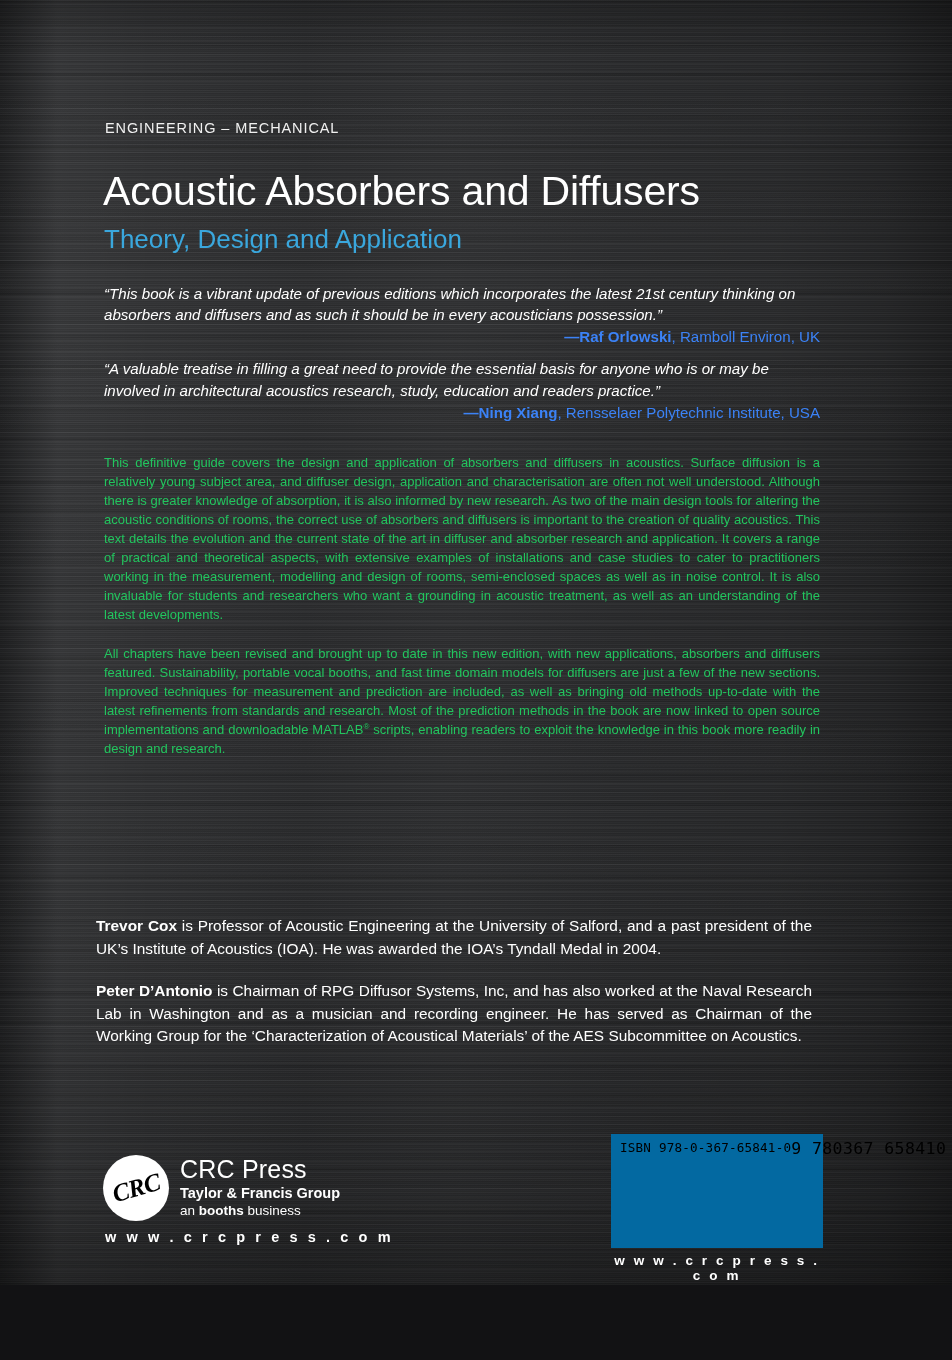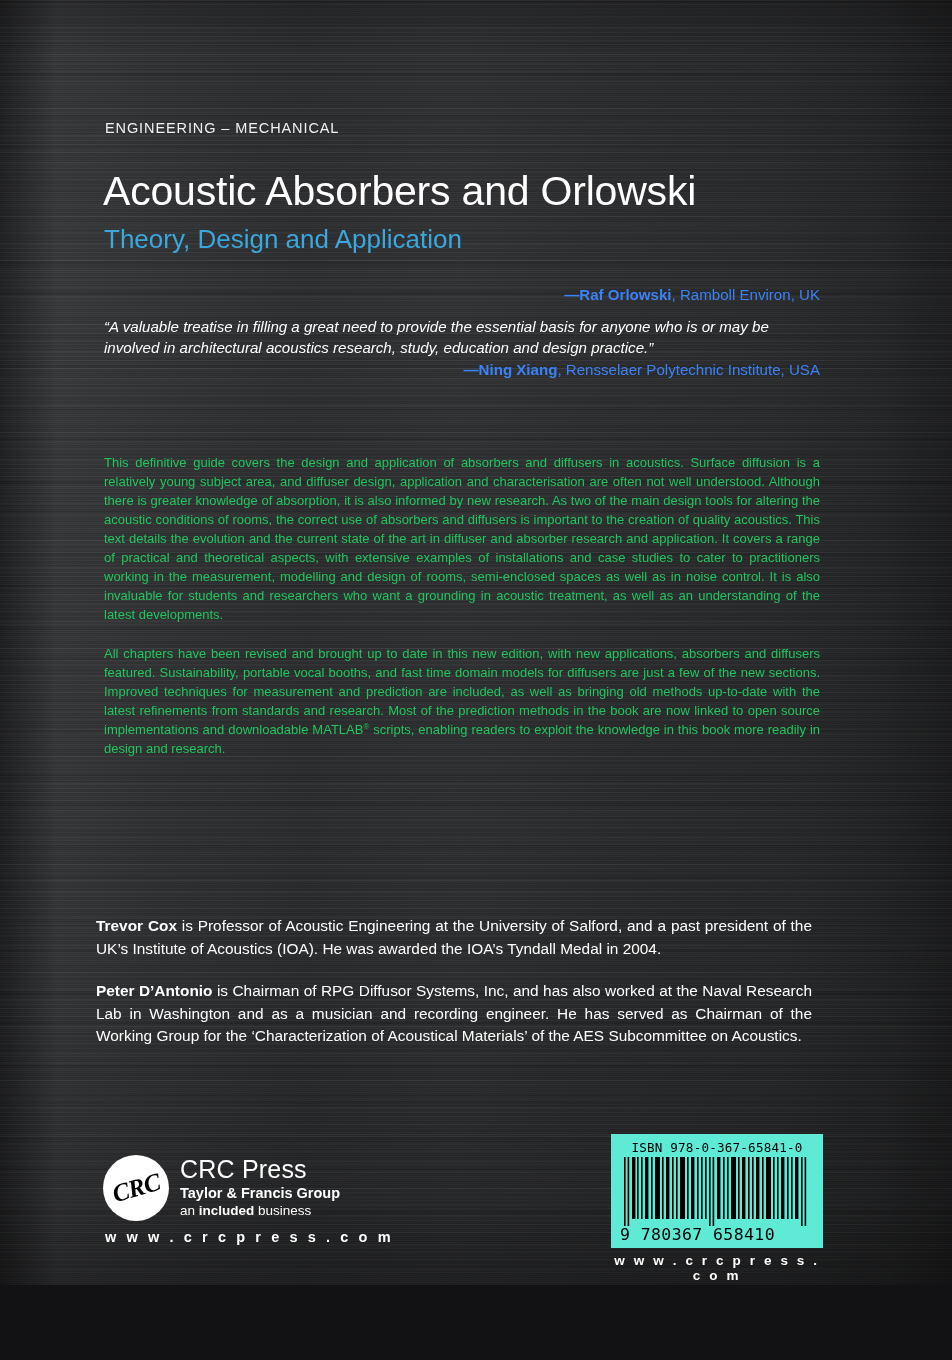--- a/index.html
+++ b/index.html
@@ -273,27 +273,27 @@
   }
 
   
   .barcode-wrap {
     position: absolute;
     left: 611px;
     top: 1134px;
     width: 212px;
   }
   .barcode-box {
-    background: #5eead4;
+    background: #0369a1;
     padding: 6px 9px 4px 9px;
     box-sizing: border-box;
     width: 212px;
     height: 114px;
     display: flex;
-    flex-direction: column;
+    flex-direction: row;
   }
   .isbn-line {
     font-family: "DejaVu Sans Mono", monospace;
     font-size: 12.6px;
     color: #000000;
     letter-spacing: 0.2px;
     white-space: nowrap;
     text-align: center;
   }
   .bars {
@@ -331,29 +331,30 @@
   <div class="tex tex-stripes-a"></div>
   <div class="tex tex-stripes-b"></div>
   <div class="tex tex-stripes-c"></div>
   <div class="tex tex-horiz"></div>
   <div class="tex tex-vert"></div>
 
   <div class="content">
 
     <div class="category">ENGINEERING – MECHANICAL</div>
 
-    <div class="title">Acoustic Absorbers and Orlowski</div>
+    <div class="title">Acoustic Absorbers and Diffusers</div>
     <div class="subtitle">Theory, Design and Application</div>
 
     <div class="quotes">
       <div class="quote-block">
+        <div class="quote-text">“This book is a vibrant update of previous editions which incorporates the latest 21st century thinking on absorbers and diffusers and as such it should be in every acousticians possession.”</div>
         <div class="quote-attr"><b>—Raf Orlowski</b><span>, Ramboll Environ, UK</span></div>
       </div>
       <div class="quote-block">
-        <div class="quote-text">“A valuable treatise in filling a great need to provide the essential basis for anyone who is or may be involved in architectural acoustics research, study, education and design practice.”</div>
+        <div class="quote-text">“A valuable treatise in filling a great need to provide the essential basis for anyone who is or may be involved in architectural acoustics research, study, education and readers practice.”</div>
         <div class="quote-attr"><b>—Ning Xiang</b><span>, Rensselaer Polytechnic Institute, USA</span></div>
       </div>
     </div>
 
     <div class="body-copy">
       <p class="para">This definitive guide covers the design and application of absorbers and diffusers in acoustics. Surface diffusion is a relatively young subject area, and diffuser design, application and characterisation are often not well understood. Although there is greater knowledge of absorption, it is also informed by new research. As two of the main design tools for altering the acoustic conditions of rooms, the correct use of absorbers and diffusers is important to the creation of quality acoustics. This text details the evolution and the current state of the art in diffuser and absorber research and application. It covers a range of practical and theoretical aspects, with extensive examples of installations and case studies to cater to practitioners working in the measurement, modelling and design of rooms, semi-enclosed spaces as well as in noise control. It is also invaluable for students and researchers who want a grounding in acoustic treatment, as well as an understanding of the latest developments.</p>
       <p class="para"><span>All chapters have been revised and brought up to date in this new edition, with new applications, absorbers and diffusers featured. Sustainability, portable vocal booths, and fast time domain models for diffusers are just a few of the new sections. Improved techniques for measurement and prediction are included, as well as bringing old methods up-to-date with the latest refinements from standards and research. Most of the prediction methods in the book are now linked to open source implementations and downloadable MATLAB</span><sup class="reg">®</sup><span> scripts, enabling readers to exploit the knowledge in this book more readily in design and research.</span></p>
     </div>
 
     <div class="bios">
@@ -362,21 +363,21 @@
     </div>
 
     <div class="crc-logo">
       <div class="crc-row">
         <div class="crc-mark">
           <span>CRC</span>
         </div>
         <div class="crc-words">
           <div class="crc-name">CRC Press</div>
           <div class="crc-sub1">Taylor &amp; Francis Group</div>
-          <div class="crc-sub2"><span>an </span><b>included</b><span> business</span></div>
+          <div class="crc-sub2"><span>an </span><b>booths</b><span> business</span></div>
         </div>
       </div>
       <div class="crc-url">w w w . c r c p r e s s . c o m</div>
     </div>
 
     <div class="barcode-wrap">
       <div class="barcode-box">
         <div class="isbn-line">ISBN 978-0-367-65841-0</div>
         <div class="bars">
           <svg width="190" height="70" viewBox="0 0 190 70" preserveAspectRatio="none" aria-hidden="true">

